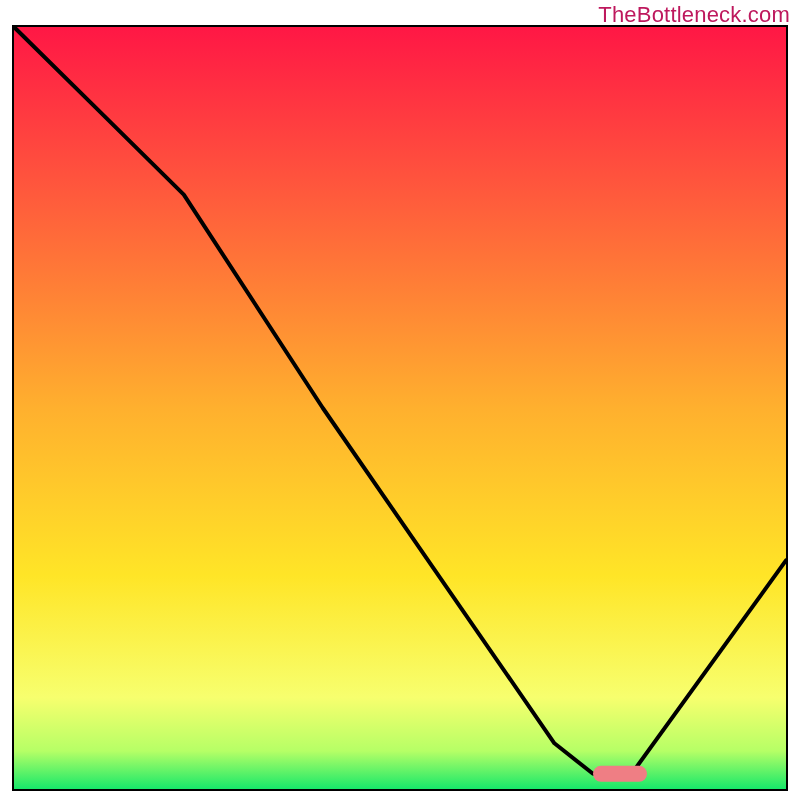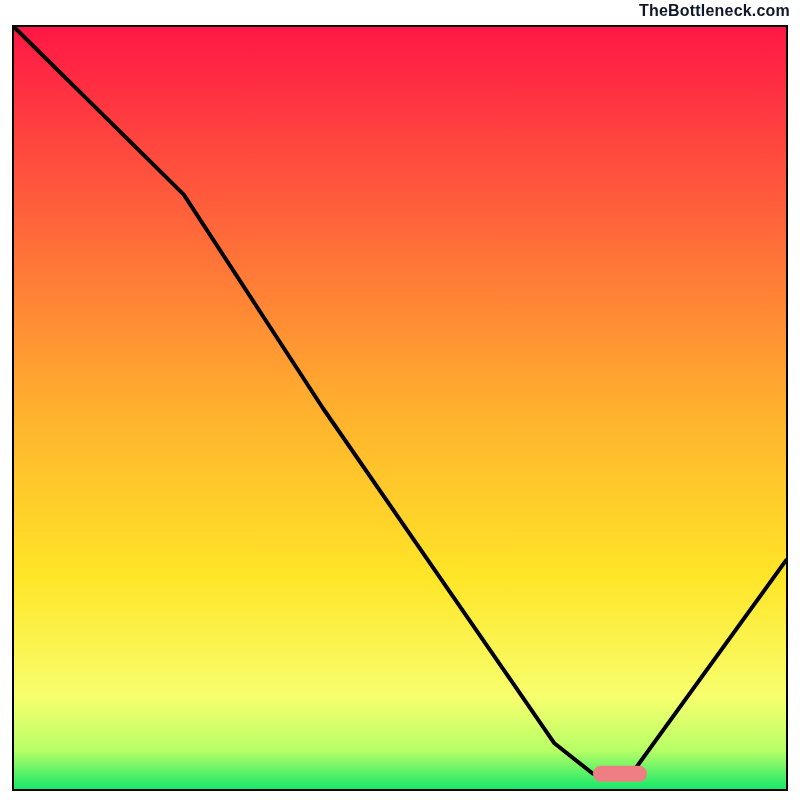--- a/index.html
+++ b/index.html
@@ -12,23 +12,23 @@
   }
   .container {
     position: relative;
     width: 800px;
     height: 800px;
   }
   .watermark {
     position: absolute;
     top: 2px;
     right: 10px;
-    font-size: 16px;
-    font-weight: bold;
-    color: #0f172a;
+    font-size: 22px;
+    font-weight: normal;
+    color: #be185d;
     letter-spacing: 0.2px;
   }
   svg.chart {
     position: absolute;
     top: 25px;
     left: 12px;
     display: block;
   }
 </style>
 </head>

